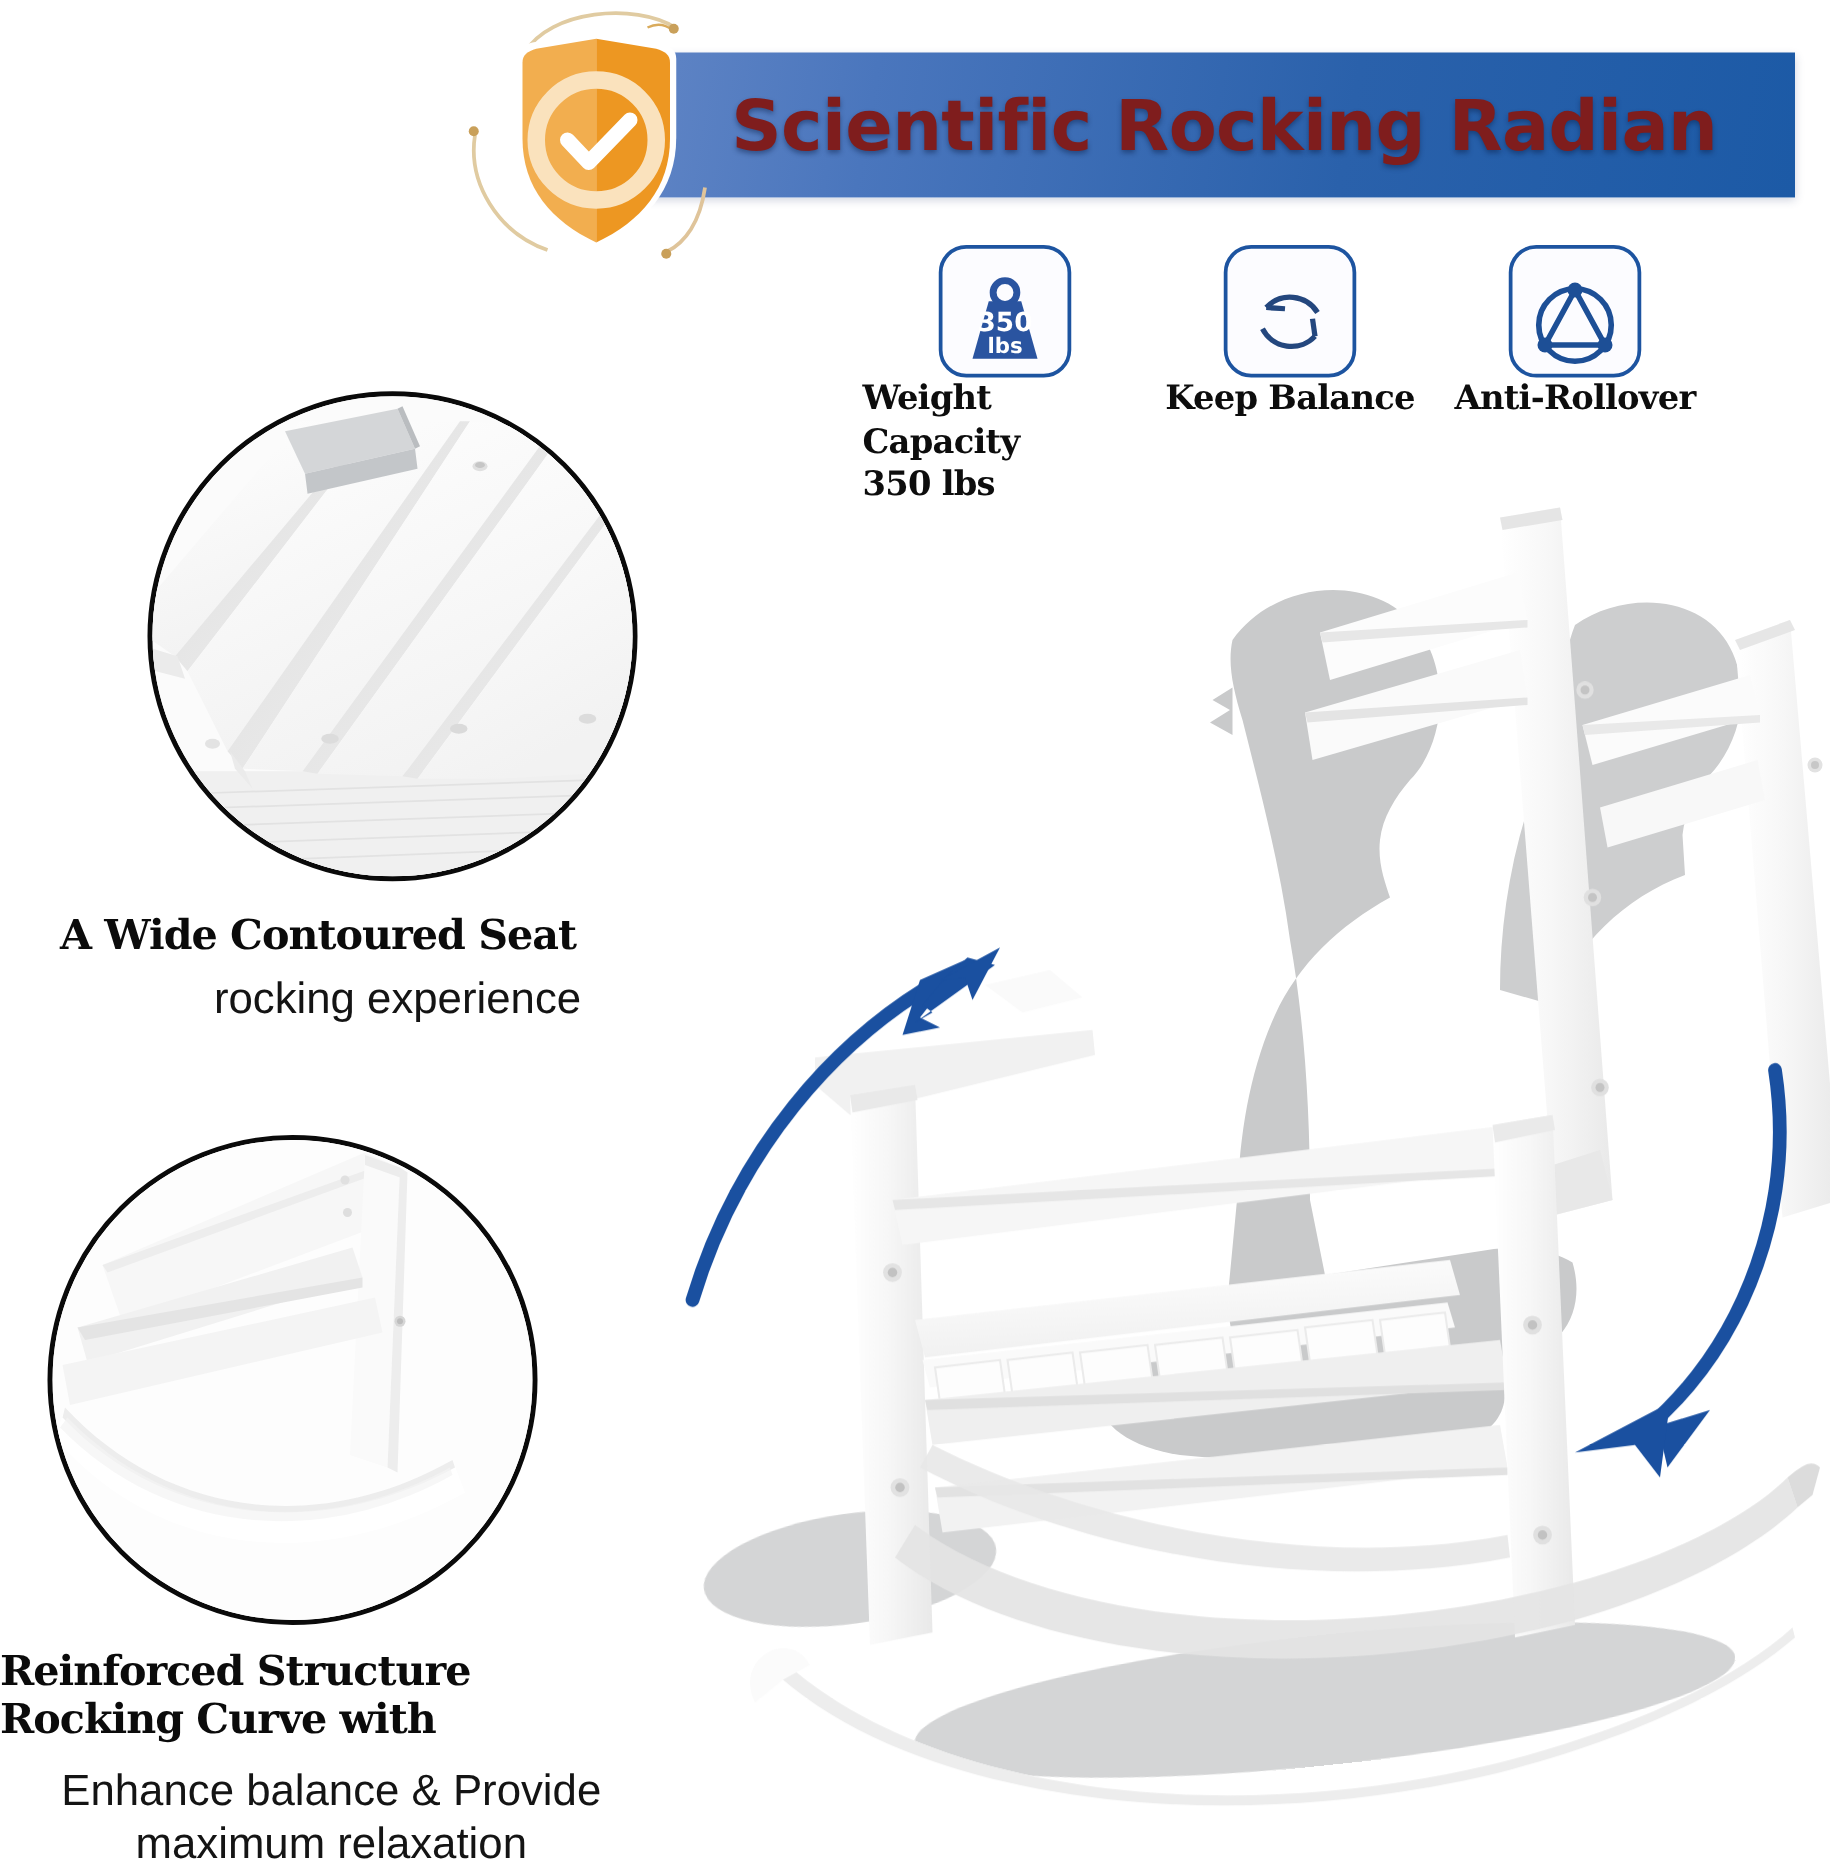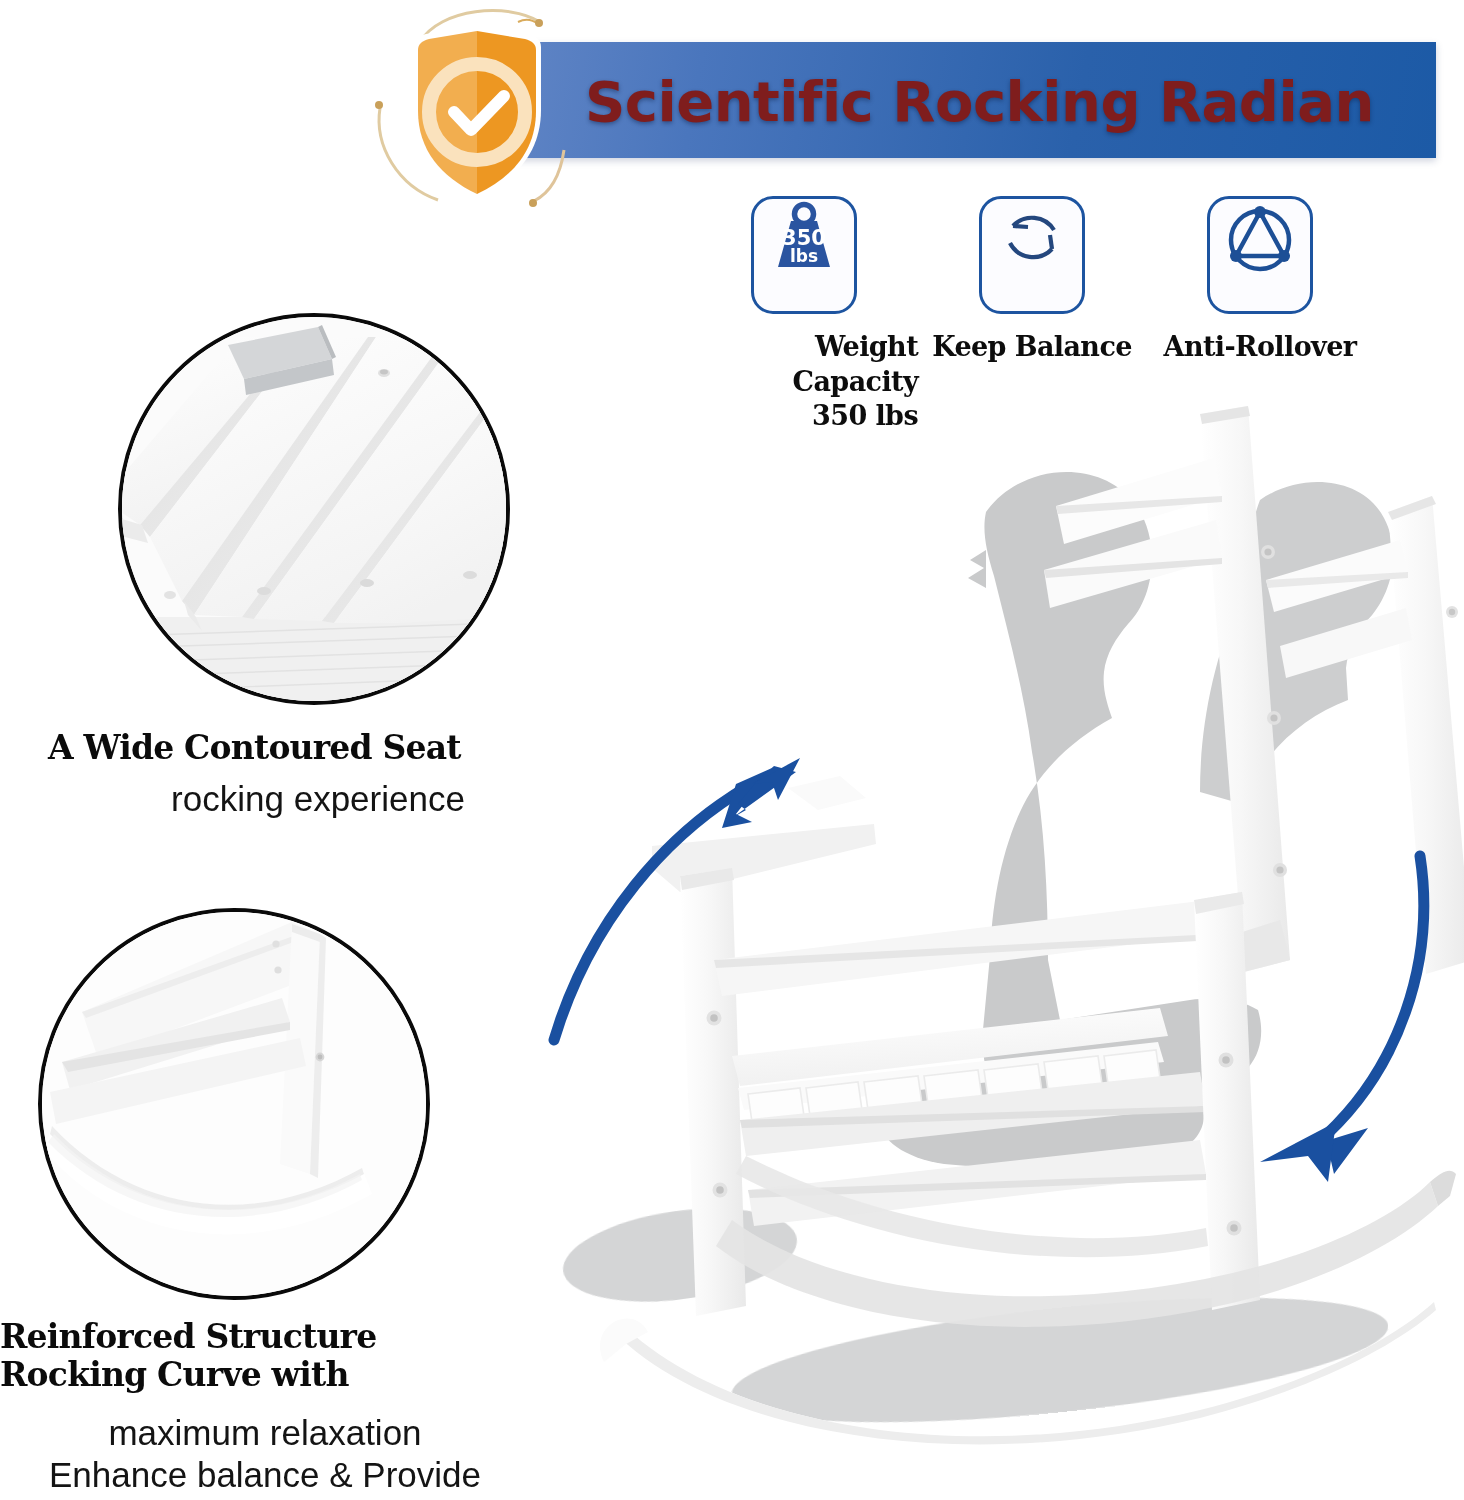--- a/index.html
+++ b/index.html
@@ -33,26 +33,26 @@
   }
   #shield-group { position: absolute; left: 368px; top: 0px; width: 230px; height: 215px; }
 
   
   #features {
     position: absolute; left: 690px; top: 196px; width: 700px; height: 210px;
     display: flex; align-items: flex-start; justify-content: flex-start;
   }
   .feature { width: 228px; display: flex; flex-direction: column; align-items: center; }
   .feature-box {
-    width: 106px; height: 118px; border: 3px solid #1d54a0;
+    width: 106px; height: 106px; border: 3px solid #1d54a0;
     border-radius: 22px; background: #fcfcff;
-    display: flex; align-items: flex-start; justify-content: center;
+    display: flex; align-items: flex-end; justify-content: center;
   }
   .feature-label {
-    margin-top: 16px; text-align: right;
+    text-align: left;
     font-family: "DejaVu Serif", serif;
     font-weight: bold; font-size: 27px; line-height: 1.28;
     color: #0d0d0d; letter-spacing: -0.6px;
   }
 
   
   .inset-circle {
     position: absolute;
     border-radius: 50%;
     border: 4px solid #0a0a0a;
@@ -258,22 +258,22 @@
 
       <path d="M12 222 C 92 304, 208 322, 318 262 L320 268 C 208 330, 86 312, 6 230 Z" fill="#f3f3f3" opacity="0.7"></path>
     </svg>
   </div>
 
   <div class="callout-title" id="bot-title">
     <div>Reinforced Structure</div>
     <div>Rocking Curve with</div>
   </div>
   <div class="callout-sub" id="bot-sub">
+    <div>Enhance balance &amp; Provide</div>
     <div>maximum relaxation</div>
-    <div>Enhance balance &amp; Provide</div>
   </div>
 
   <div id="product">
     <svg width="964" height="1100" viewBox="0 0 964 1100">
       <defs>
         <linearGradient id="woodV" x1="0" y1="0" x2="1" y2="0">
           <stop offset="0" stop-color="#ffffff"></stop>
           <stop offset="0.45" stop-color="#f7f7f7"></stop>
           <stop offset="1" stop-color="#e9e9e9"></stop>
         </linearGradient>

